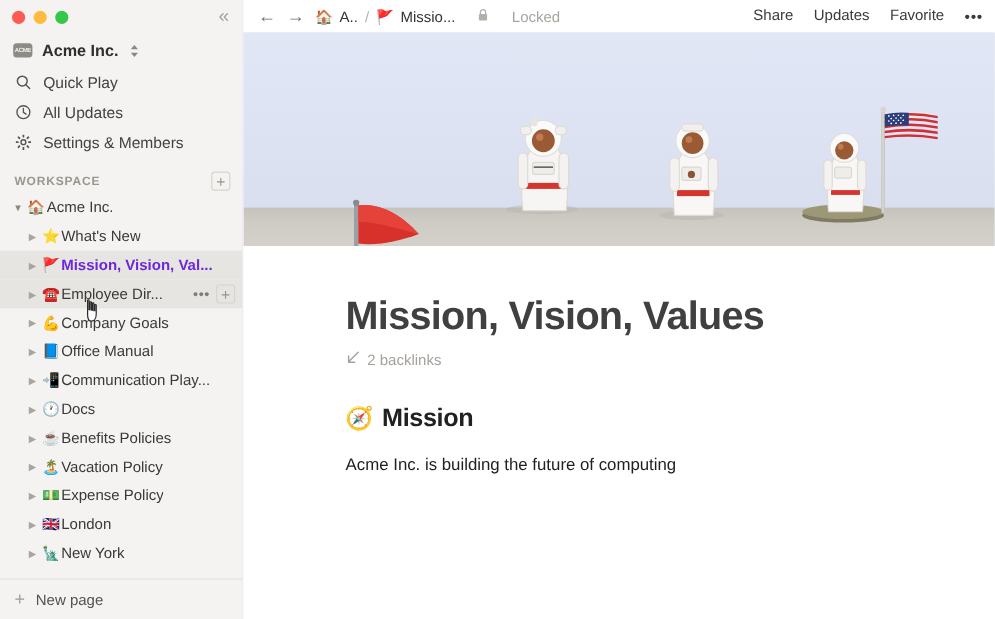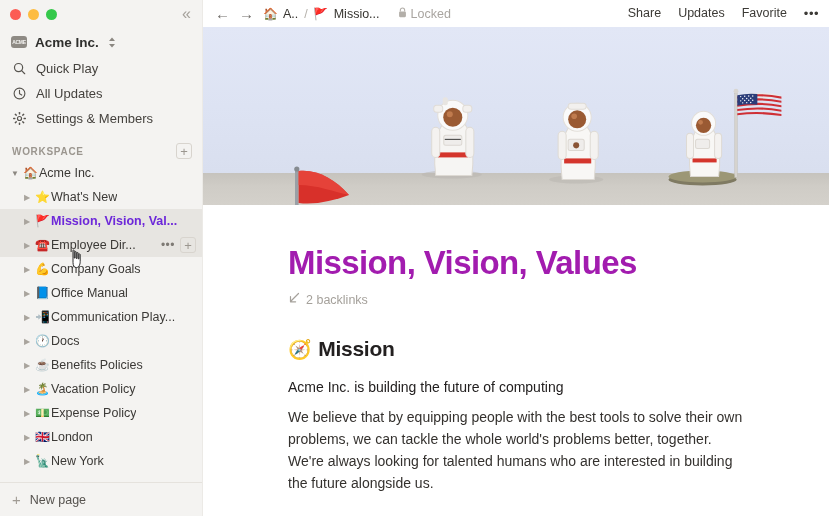--- a/index.html
+++ b/index.html
@@ -111,39 +111,39 @@
   
   .main { flex: 1 1 auto; height: 516px; display: flex; flex-direction: column; background: #fff; position: relative; }
   .topbar {
     height: 27px; flex: 0 0 27px; display: flex; align-items: center;
     padding: 0 10px 0 12px; gap: 9px; background: #fff;
   }
   .nav-arrow { color: #6f6c68; font-size: 15px; line-height: 1; }
   .crumb { display: flex; align-items: center; gap: 5px; font-size: 12.5px; color: #36342f; }
   .crumb .sep { color: #b6b2ac; margin: 0 1px; }
   .crumb .emo { font-size: 12px; }
-  .locked { display: flex; align-items: center; gap: 4px; margin-left: 9px; color: #a9a5a0; font-size: 12.5px; }
+  .locked { display: flex; align-items: center; gap: 20px; margin-left: 9px; color: #a9a5a0; font-size: 12.5px; }
   .lock-ic { font-size: 11px; }
   .top-actions { margin-left: auto; display: flex; align-items: flex-start; gap: 17px; }
   .top-actions span { font-size: 12.5px; color: #3c3a36; }
   .top-actions .dots3 { font-size: 13px; color: #3c3a36; letter-spacing: .5px; }
 
   
   .cover { position: relative; height: 178px; flex: 0 0 178px; overflow: hidden; background: #dfe5f4; }
   .sky { position: absolute; inset: 0 0 32px 0; background: linear-gradient(180deg,#e2e7f6 0%, #dde3f3 55%, #d9dfef 100%); }
   .desk { position: absolute; left:0; right:0; bottom: 0; height: 32px; background: linear-gradient(180deg,#c6c3bd 0%, #cfccc6 40%, #d4d1cb 100%); }
   .figs { position: absolute; inset: 0; }
 
   
   .page-icon { position: absolute; left: 84px; bottom: -22px; width: 70px; height: 62px; }
 
   
   .doc { flex: 1 1 auto; padding: 0 0 0 85px; background: #fff; }
   .doc-title {
-    font-size: 33px; font-weight: bold; color: #a21caf;
+    font-size: 33px; font-weight: bold; color: #404040;
     letter-spacing: -0.6px; margin-top: 40px; line-height: 1.1;
   }
   .backlinks { display: flex; align-items: flex-end; gap: 6px; margin-top: 11px; color: #a5a19b; font-size: 12.5px; }
   .backlinks .bl-ic { font-size: 13px; }
   .h2 {
     display: flex; align-items: center; gap: 7px; margin-top: 30px;
     font-size: 21px; font-weight: bold; color: #232020; letter-spacing: -0.3px;
   }
   .h2 .emo { font-size: 19px; }
   .lede { margin-top: 18px; font-size: 14px; font-weight: normal; color: #232020; }
@@ -451,16 +451,15 @@
         </span>
         <span>2 backlinks</span>
       </div>
 
       <h2 class="h2">
         <span class="emo">🧭</span>
         <span>Mission</span>
       </h2>
 
       <p class="lede">Acme Inc. is building the future of computing</p>
-      <p class="para">We believe that by equipping people with the best tools to solve their own problems, we can tackle the whole world's problems better, together. We're always looking for talented humans who are interested in building the future alongside us.</p>
     </div>
   </main>
 </div>
 
 </body></html>

